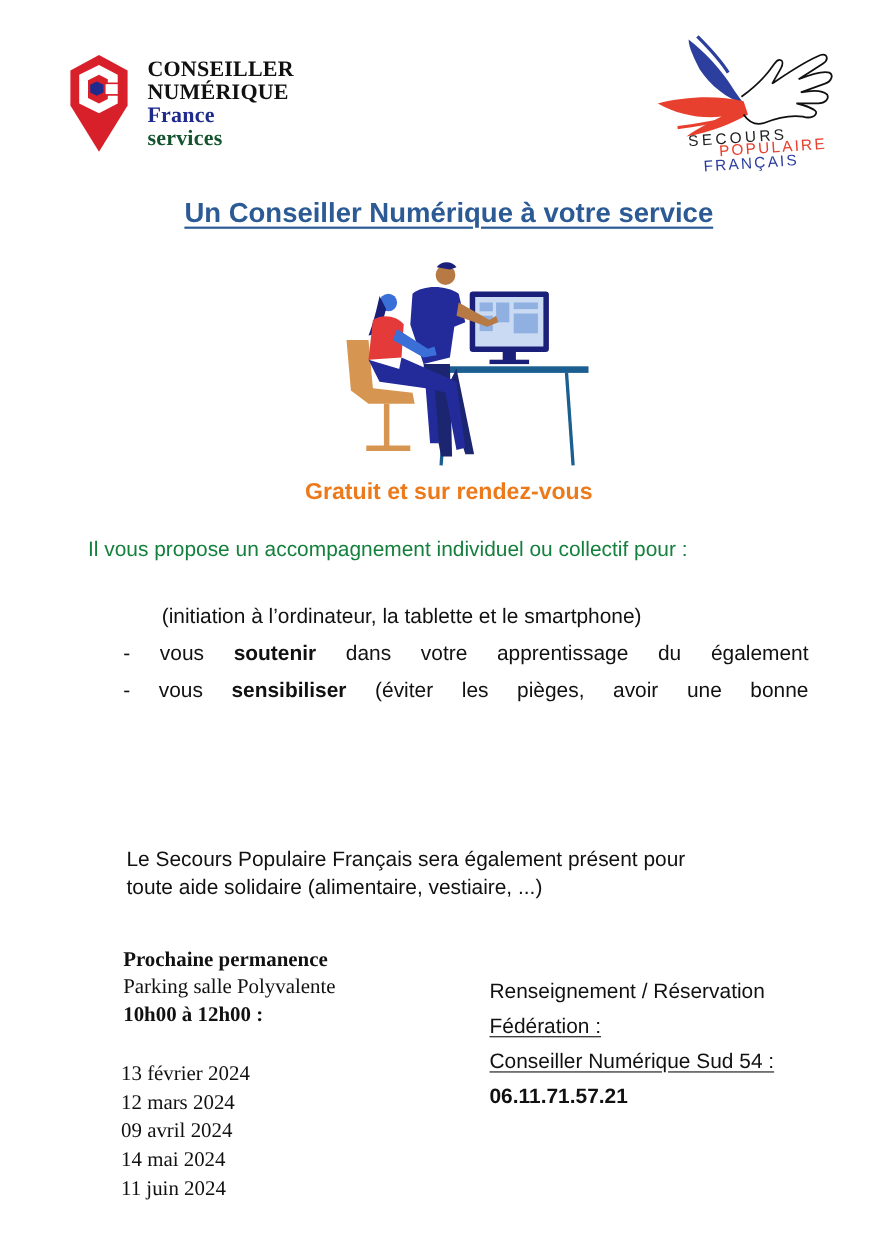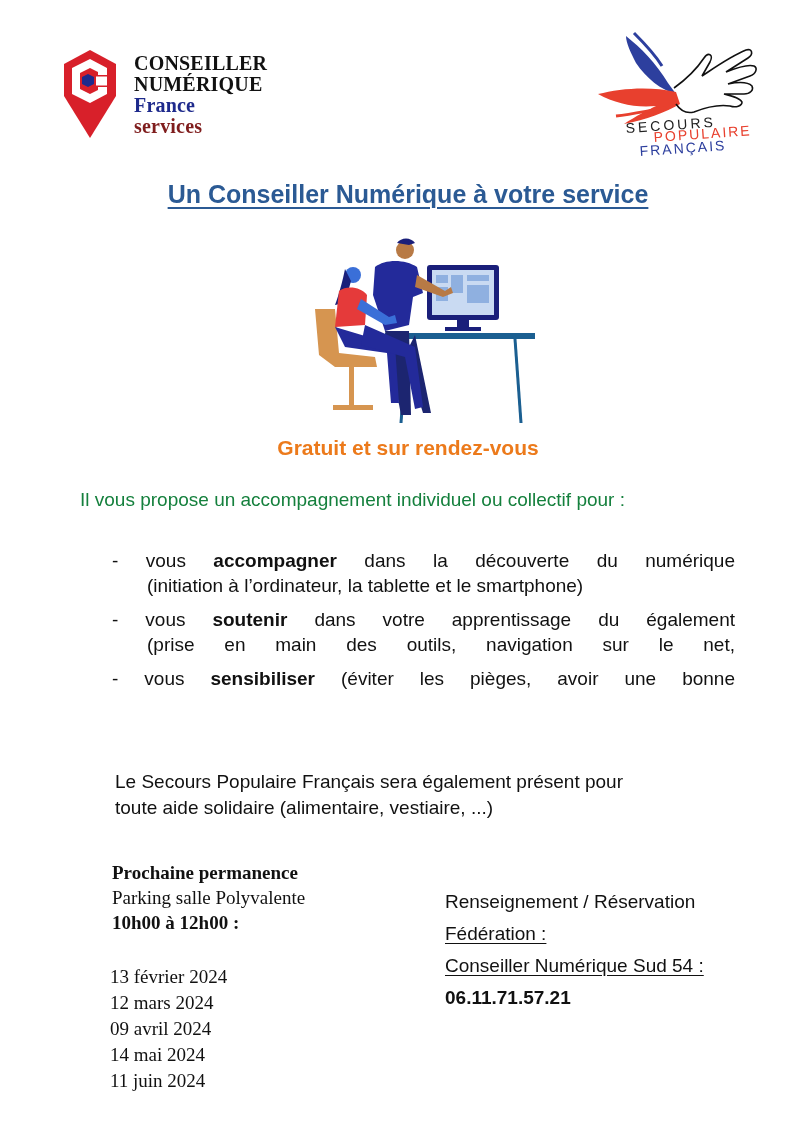--- a/index.html
+++ b/index.html
@@ -5,21 +5,21 @@
   html, body { margin: 0; padding: 0; background: #ffffff; }
   body { width: 800px; height: 1134px; position: relative; overflow: hidden; font-family: "Liberation Sans", sans-serif; color: #111; }
   .abs { position: absolute; }
 
   
   .cn-logo { left: 62px; top: 48px; width: 230px; height: 95px; }
   .cn-pin { position: absolute; left: 0; top: 0; width: 56px; height: 92px; }
   .cn-text { position: absolute; left: 72px; top: 5px; line-height: 21px; font-weight: bold; font-size: 20px; letter-spacing: 0.2px; font-family: Liberation Serif, serif; }
   .cn-text .l1, .cn-text .l2 { color: #111; display: block; }
   .cn-text .l3 { color: #1e2a8c; display: block; }
-  .cn-text .l4 { color: #7f1d1d; display: block; }
+  .cn-text .l4 { color: #14532d; display: block; }
 
   
   .spf-logo { left: 596px; top: 28px; width: 170px; height: 135px; }
 
   .title { left: 0; width: 816px; top: 180px; text-align: center; font-size: 25px; font-weight: bold; color: #2b5a94; text-decoration: underline; text-decoration-thickness: 2px; text-underline-offset: 4px; }
 
   .illustration { left: 305px; top: 235px; width: 235px; height: 190px; }
   .subtitle-wrap { left: 0; width: 816px; top: 436px; text-align: center; font-size: 21px; font-weight: bold; color: #ec7a1b; }
 
   .intro { left: 80px; top: 489px; font-size: 19px; color: #15803d; }
@@ -116,26 +116,24 @@
     <path d="M56 64 L84 82 L90 80 L92 88 L80 90 L52 74 Z" fill="#3a6fd8"></path>
   </svg>
 </div>
 
 <div class="abs subtitle-wrap">Gratuit et sur rendez-vous</div>
 
 <div class="abs intro">Il vous propose un accompagnement individuel ou collectif pour :</div>
 
 <div class="abs list">
   <div class="item">
-    <div class="first"><span>- vous </span><b>accompagner</b><span> dans la découverte du numérique</span></div>
     <div class="cont last">(initiation à l’ordinateur, la tablette et le smartphone)</div>
   </div>
   <div class="item">
     <div class="first"><span>- vous </span><b>soutenir</b><span> dans votre apprentissage du également</span></div>
-    <div class="cont just">(prise en main des outils, navigation sur le net,</div>
   </div>
   <div class="item">
     <div class="first"><span>- vous </span><b>sensibiliser</b><span> (éviter les pièges, avoir une bonne</span></div>
   </div>
 </div>
 
 <div class="abs spf-note">
   <div>Le Secours Populaire Français sera également présent pour</div>
   <div>toute aide solidaire (alimentaire, vestiaire, ...)</div>
 </div>

